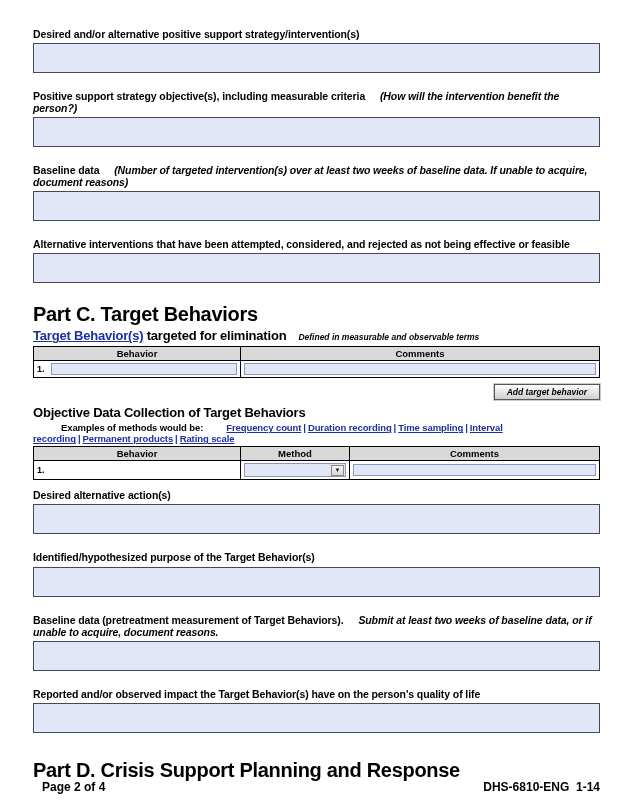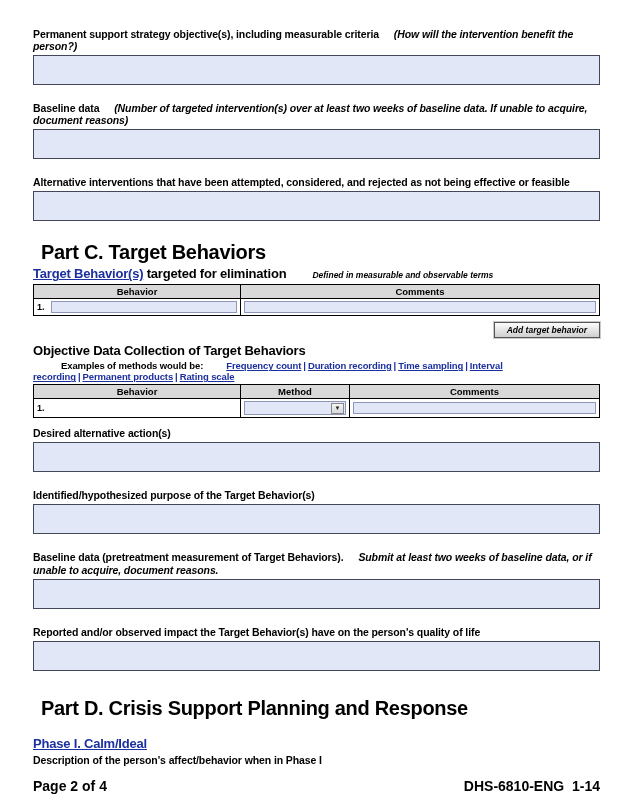--- a/index.html
+++ b/index.html
@@ -6,24 +6,24 @@
   html,body { background:#ffffff; }
   body { font-family:"Liberation Sans", sans-serif; color:#000; }
   .page { position:relative; width:625px; height:801px; background:#fff; overflow:hidden; }
   .content { position:absolute; left:33px; top:28px; width:567px; }
 
   .fgroup { margin-bottom:17px; }
   .lbl { font-size:10.5px; font-weight:bold; line-height:1.15; letter-spacing:-0.1px; }
   .lbl .note { font-style:italic; font-weight:bold;padding-left:12px; }
   .tbox { height:30px; background:#e2e7f8; border:1px solid #42475a; margin-top:3px; }
 
-  h1.part { font-size:20px; font-weight:bold; letter-spacing:-0.3px; margin:20px 0 3px 8px; line-height:1.1; }
+  h1.part { font-size:20px; font-weight:bold; letter-spacing:-0.3px; margin:20px 0 3px 0; line-height:1.1; }
   .subhead { font-size:13px; font-weight:bold; margin-bottom:3px; letter-spacing:-0.2px; }
   .subhead .link { color:#1b2f9e; text-decoration:underline; cursor:pointer; }
-  .subhead .small-note { font-size:8.5px; font-style:italic; font-weight:bold; margin-left:26px; letter-spacing:0; }
+  .subhead .small-note { font-size:8.5px; font-style:italic; font-weight:bold; margin-left:12px; letter-spacing:0; }
 
   table { width:100%; border-collapse:collapse; table-layout:fixed;padding-left:39px; }
   th { background:#d9d9d9; border:1px solid #000; font-size:9.5px; font-weight:bold; padding:1px 2px; text-align:center; }
   td { border:1px solid #000; padding:2px 3px; font-size:9px; font-weight:bold; vertical-align:middle; }
   .row-flex { display:flex; align-items:center; gap:6px; }
   .cell-input { background:#e2e7f8; border:1px solid #8f96ba; height:12px; flex:1; }
   .dropdown { display:flex; align-items:center; background:#e2e7f8; border:1px solid #8f96ba; height:14px; width:100%; padding:0 1px; }
   .dd-btn { margin-left:auto; width:13px; height:11px; background:linear-gradient(#f4f4f4,#d8d8d8); border:1px solid #8a8a8a; font-size:6px; line-height:9px; text-align:center; color:#222; cursor:pointer; }
 
   .add-row { text-align:right; margin:3px 0 5px 0; }
@@ -32,31 +32,35 @@
   .obj-head { font-size:13px; font-weight:bold; letter-spacing:-0.2px; margin:1px 0 2px 0; }
   .methods { font-size:9.5px; font-weight:bold; margin-bottom:2px; letter-spacing:-0.1px; }
   .methods a { color:#1b2f9e; text-decoration:underline; cursor:pointer;text-align:center; }
   .methods .sep { color:#1b2f9e; margin:0 2px; }
   .methods .prefix { font-weight:bold; margin-right:23px;padding-left:28px; }
   .tbl2 { margin-bottom:9px; }
   .after-tables { margin-top:3px; }
 
   .phase-head { font-size:13px; font-weight:bold; color:#1b2f9e; text-decoration:underline; margin:17px 0 3px 0; letter-spacing:-0.2px; }
 
-  .footer { position:absolute; left:33px; right:25px; bottom:7px; display:flex; justify-content:space-between; font-size:14px; font-weight:bold; white-space:pre; }
+  .footer { position:absolute; left:42px; right:25px; bottom:7px; display:flex; justify-content:space-between; font-size:12px; font-weight:bold; white-space:pre; }
 </style>
 </head>
 <body>
 
 <div class="page">
   <div class="content">
 
+    <div class="fgroup">
+      <div class="lbl"><span>Desired and/or alternative positive support strategy/intervention(s)</span><span class="note"></span></div>
+      <div class="tbox"></div>
+    </div>
 
     <div class="fgroup">
-      <div class="lbl"><span>Permanent support strategy objective(s), including measurable criteria</span><span class="note"> (How will the intervention benefit the person?)</span></div>
+      <div class="lbl"><span>Positive support strategy objective(s), including measurable criteria</span><span class="note"> (How will the intervention benefit the person?)</span></div>
       <div class="tbox"></div>
     </div>
 
     <div class="fgroup">
       <div class="lbl"><span>Baseline data</span><span class="note"> (Number of targeted intervention(s) over at least two weeks of baseline data. If unable to acquire, document reasons)</span></div>
       <div class="tbox"></div>
     </div>
 
     <div class="fgroup">
       <div class="lbl"><span>Alternative interventions that have been attempted, considered, and rejected as not being effective or feasible</span><span class="note"></span></div>

